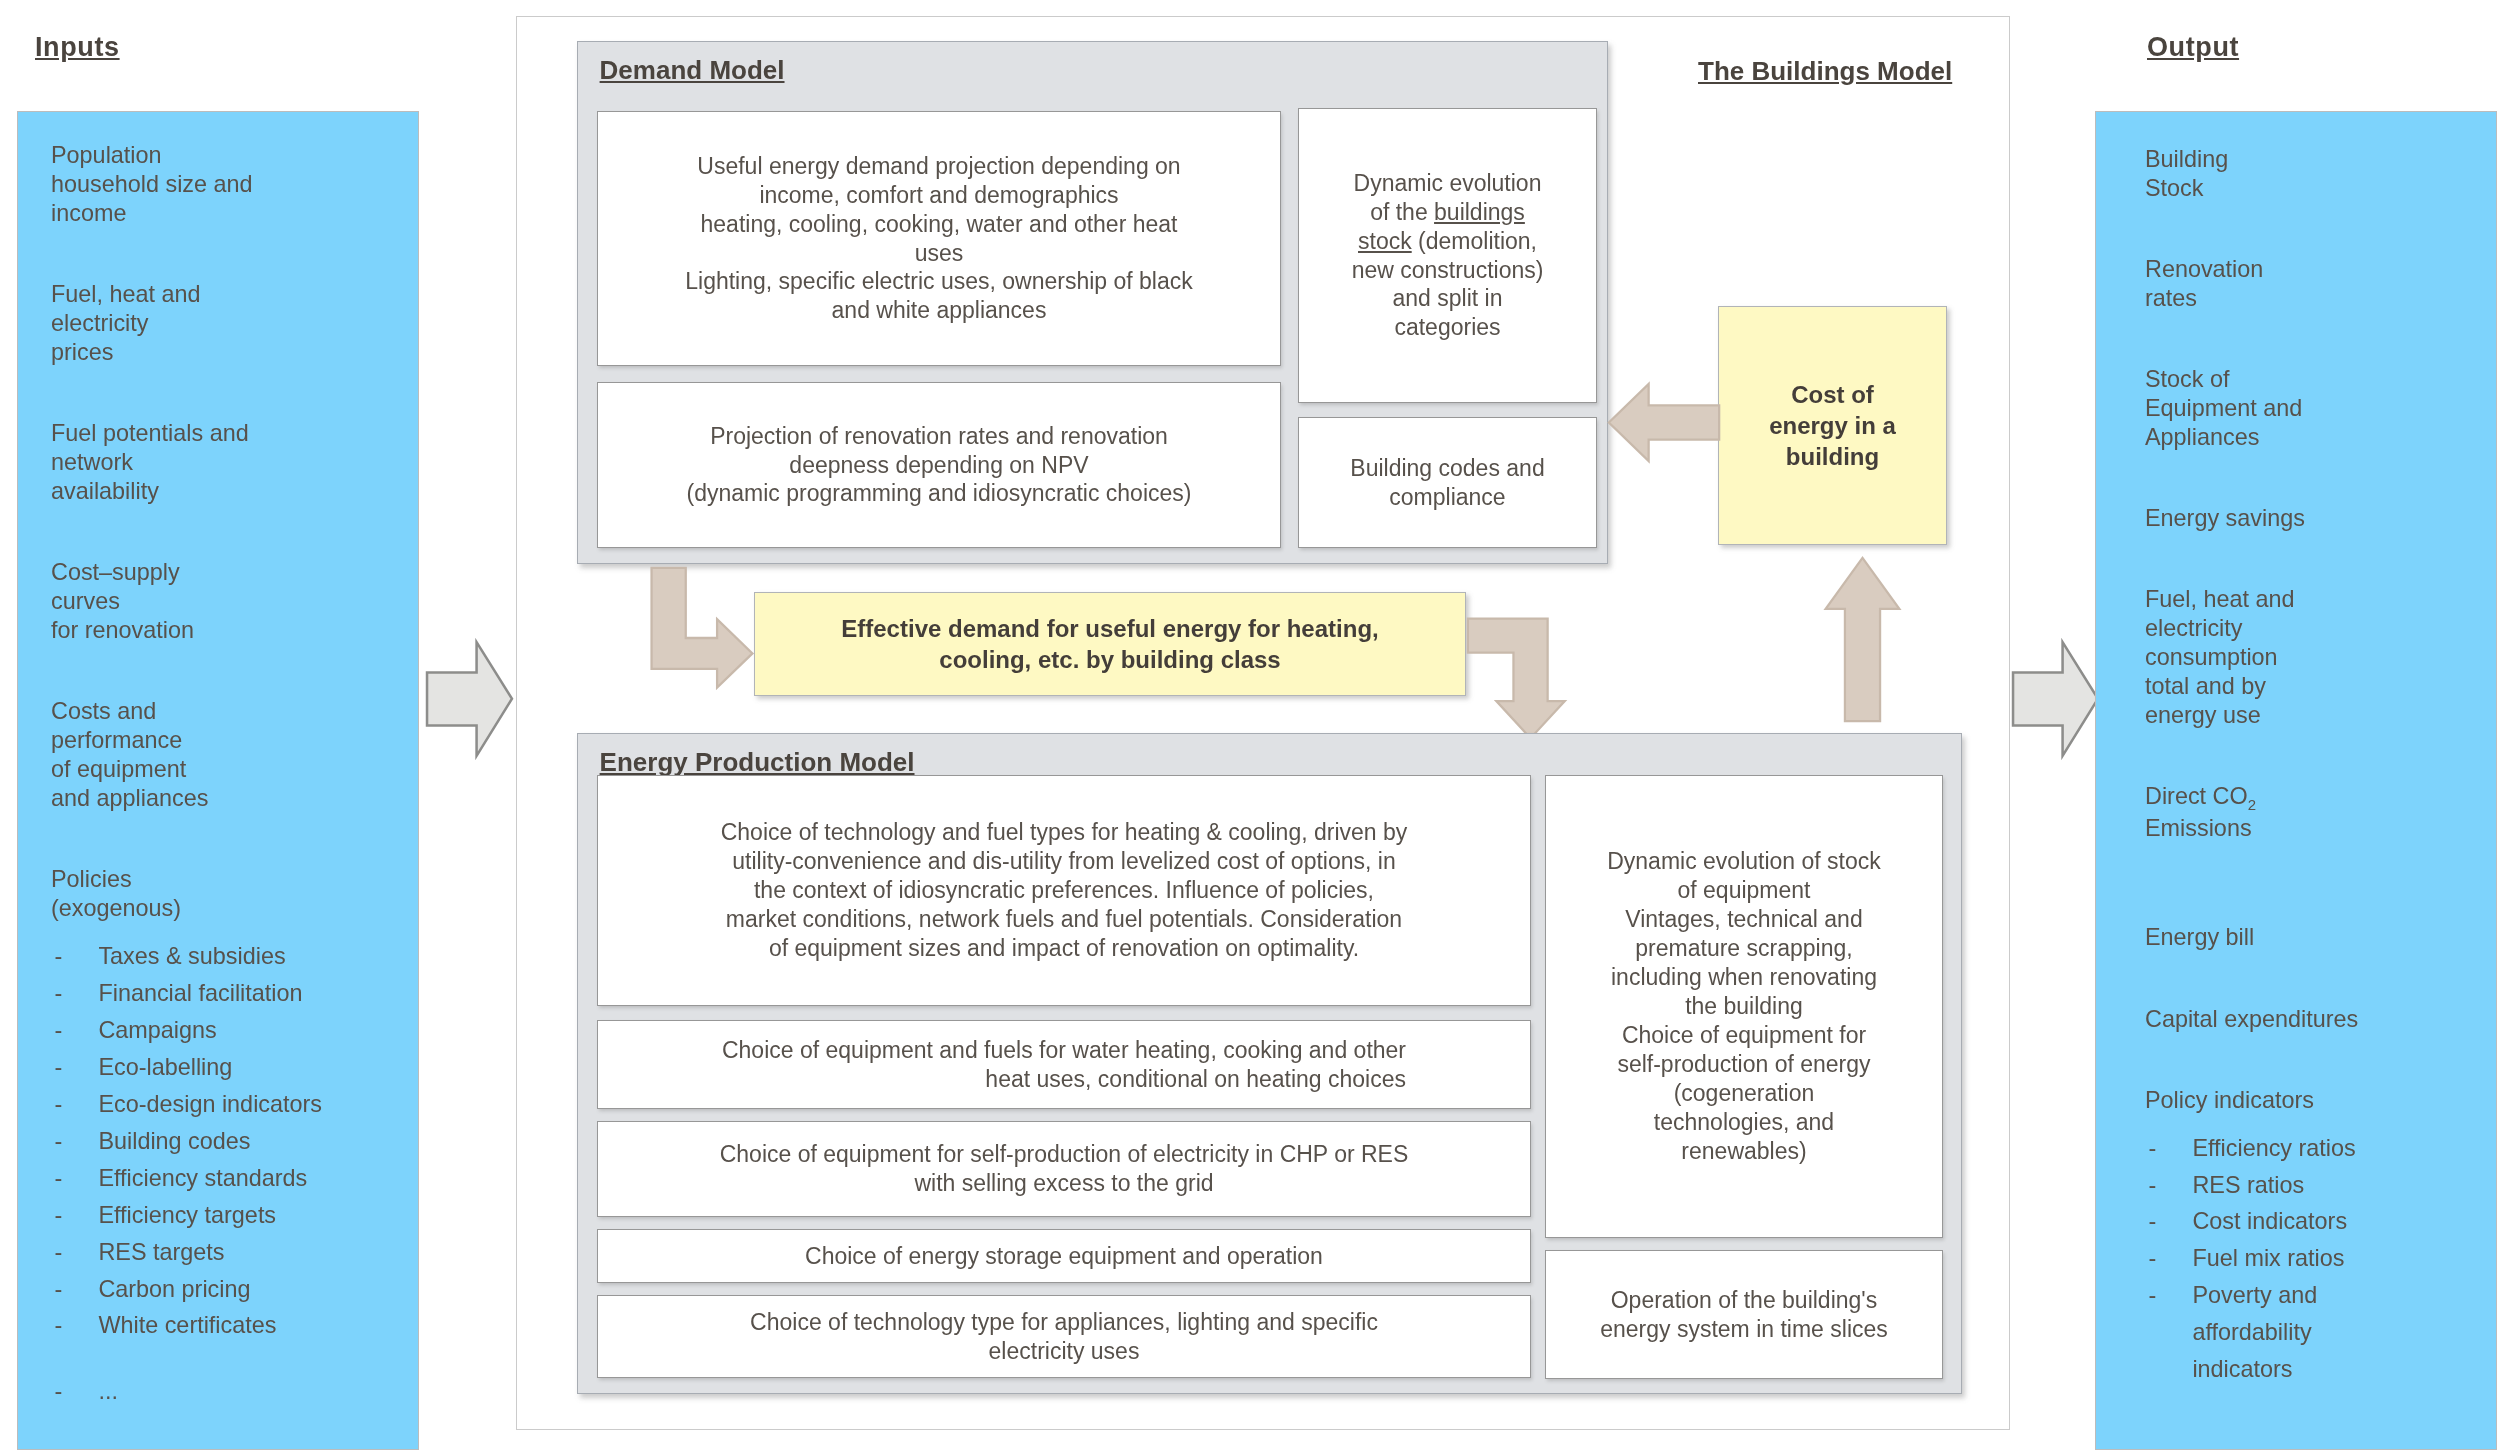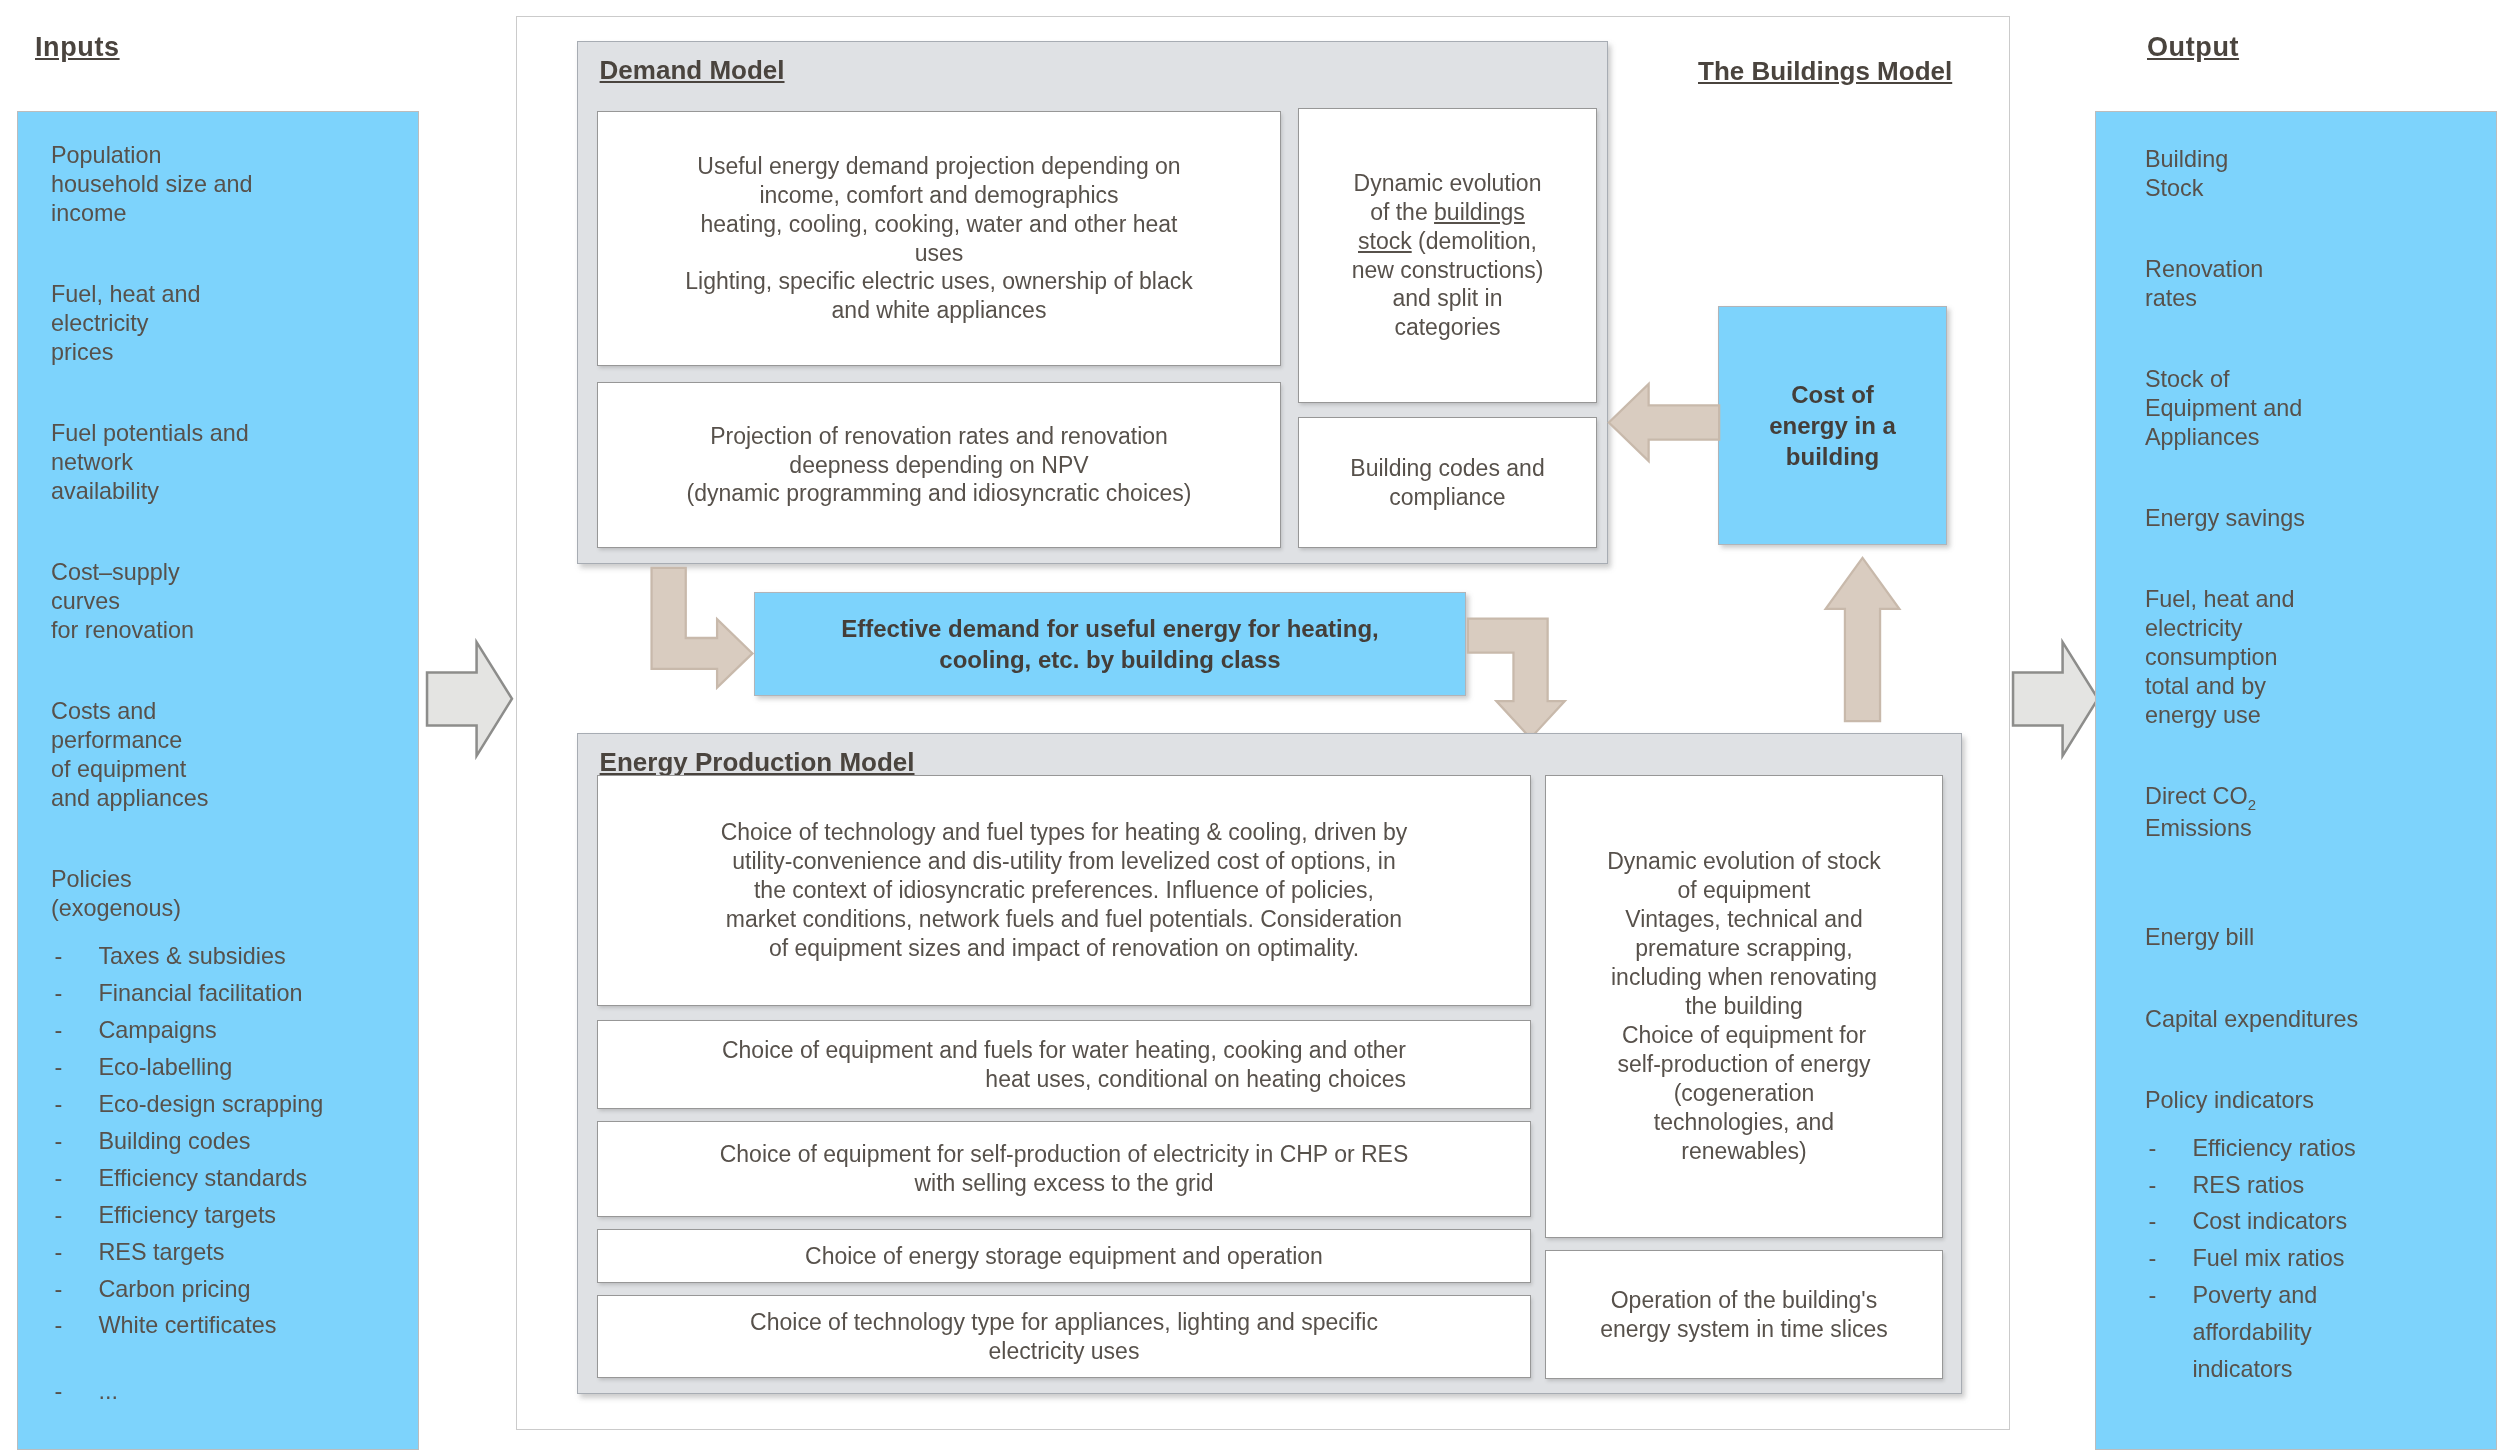--- a/index.html
+++ b/index.html
@@ -39,21 +39,21 @@
     margin:12.5px 0 0 21.6px;
   }
   .wbox{
     position:absolute;background:#ffffff;border:1.7px solid #979797;
     box-sizing:border-box;box-shadow:2.3px 2.8px 3.4px rgba(100,100,100,0.28);
     display:flex;align-items:center;justify-content:center;text-align:center;
     font-size:23px;line-height:1.26;padding:6.8px 15px;
   }
   .wbox .txt{white-space:pre-line;}
   .gbox{
-    position:absolute;background:#7dd3fc;border:1.7px solid #b1b4b8;
+    position:absolute;background:#fef9c3;border:1.7px solid #b1b4b8;
     box-sizing:border-box;box-shadow:2.8px 3.4px 4.6px rgba(110,110,110,0.35);
     display:flex;align-items:center;justify-content:center;text-align:center;
     font-size:24px;font-weight:bold;color:#443e39;line-height:1.3;padding:5.7px 13.7px;
   }
   .gbox .txt{white-space:pre-line;}
   .u{text-decoration:underline;}
   .arrow-svg{position:absolute;}
   .arrow-svg polygon.gray{stroke:#8d8d8b;stroke-width:5;}
   .arrow-svg polygon.beige{stroke:#c8b9ab;stroke-width:4;}
   sub.co2{font-size:15px;}
@@ -96,21 +96,21 @@
       <div class="dash-row">
           <span class="dash">-</span>
           <span class="dash-text">Campaigns</span>
         </div>
       <div class="dash-row">
           <span class="dash">-</span>
           <span class="dash-text">Eco-labelling</span>
         </div>
       <div class="dash-row">
           <span class="dash">-</span>
-          <span class="dash-text">Eco-design scrapping</span>
+          <span class="dash-text">Eco-design indicators</span>
         </div>
       <div class="dash-row">
           <span class="dash">-</span>
           <span class="dash-text">Building codes</span>
         </div>
       <div class="dash-row">
           <span class="dash">-</span>
           <span class="dash-text">Efficiency standards</span>
         </div>
       <div class="dash-row">

